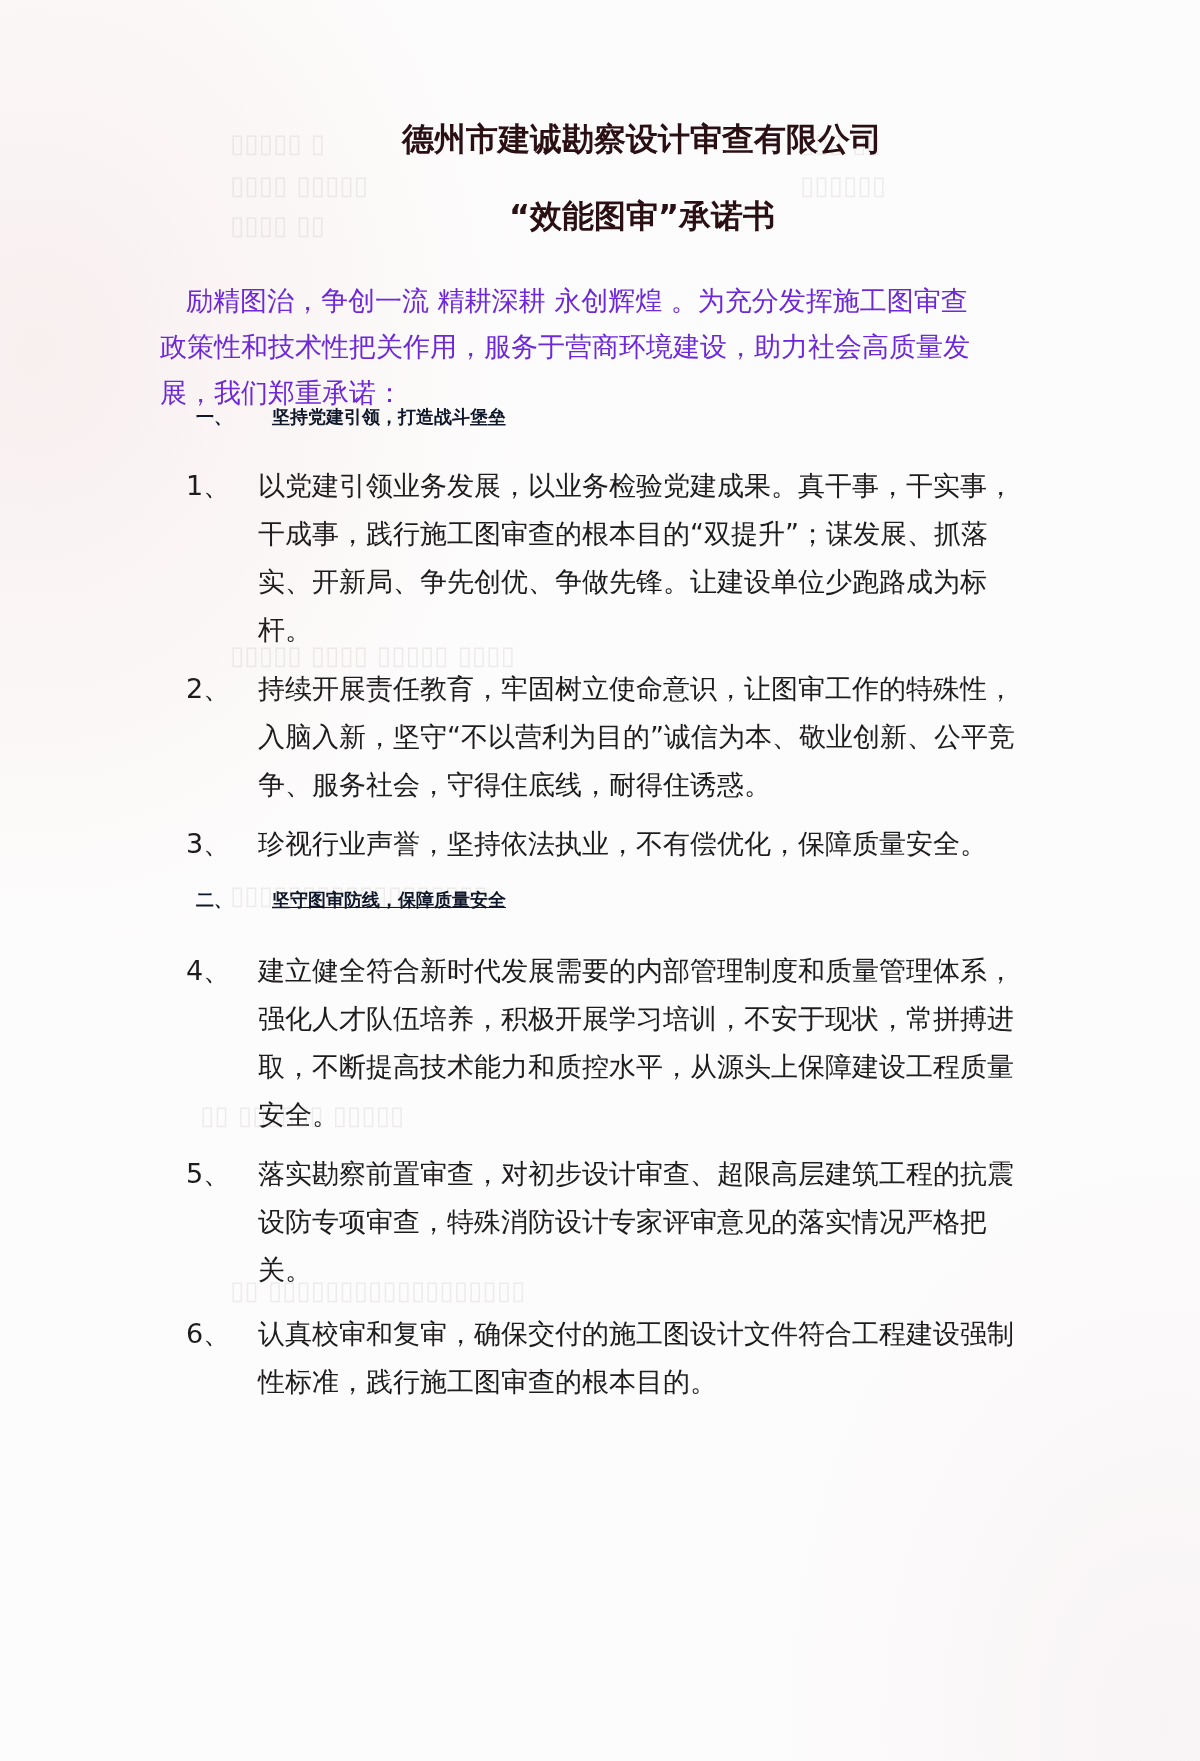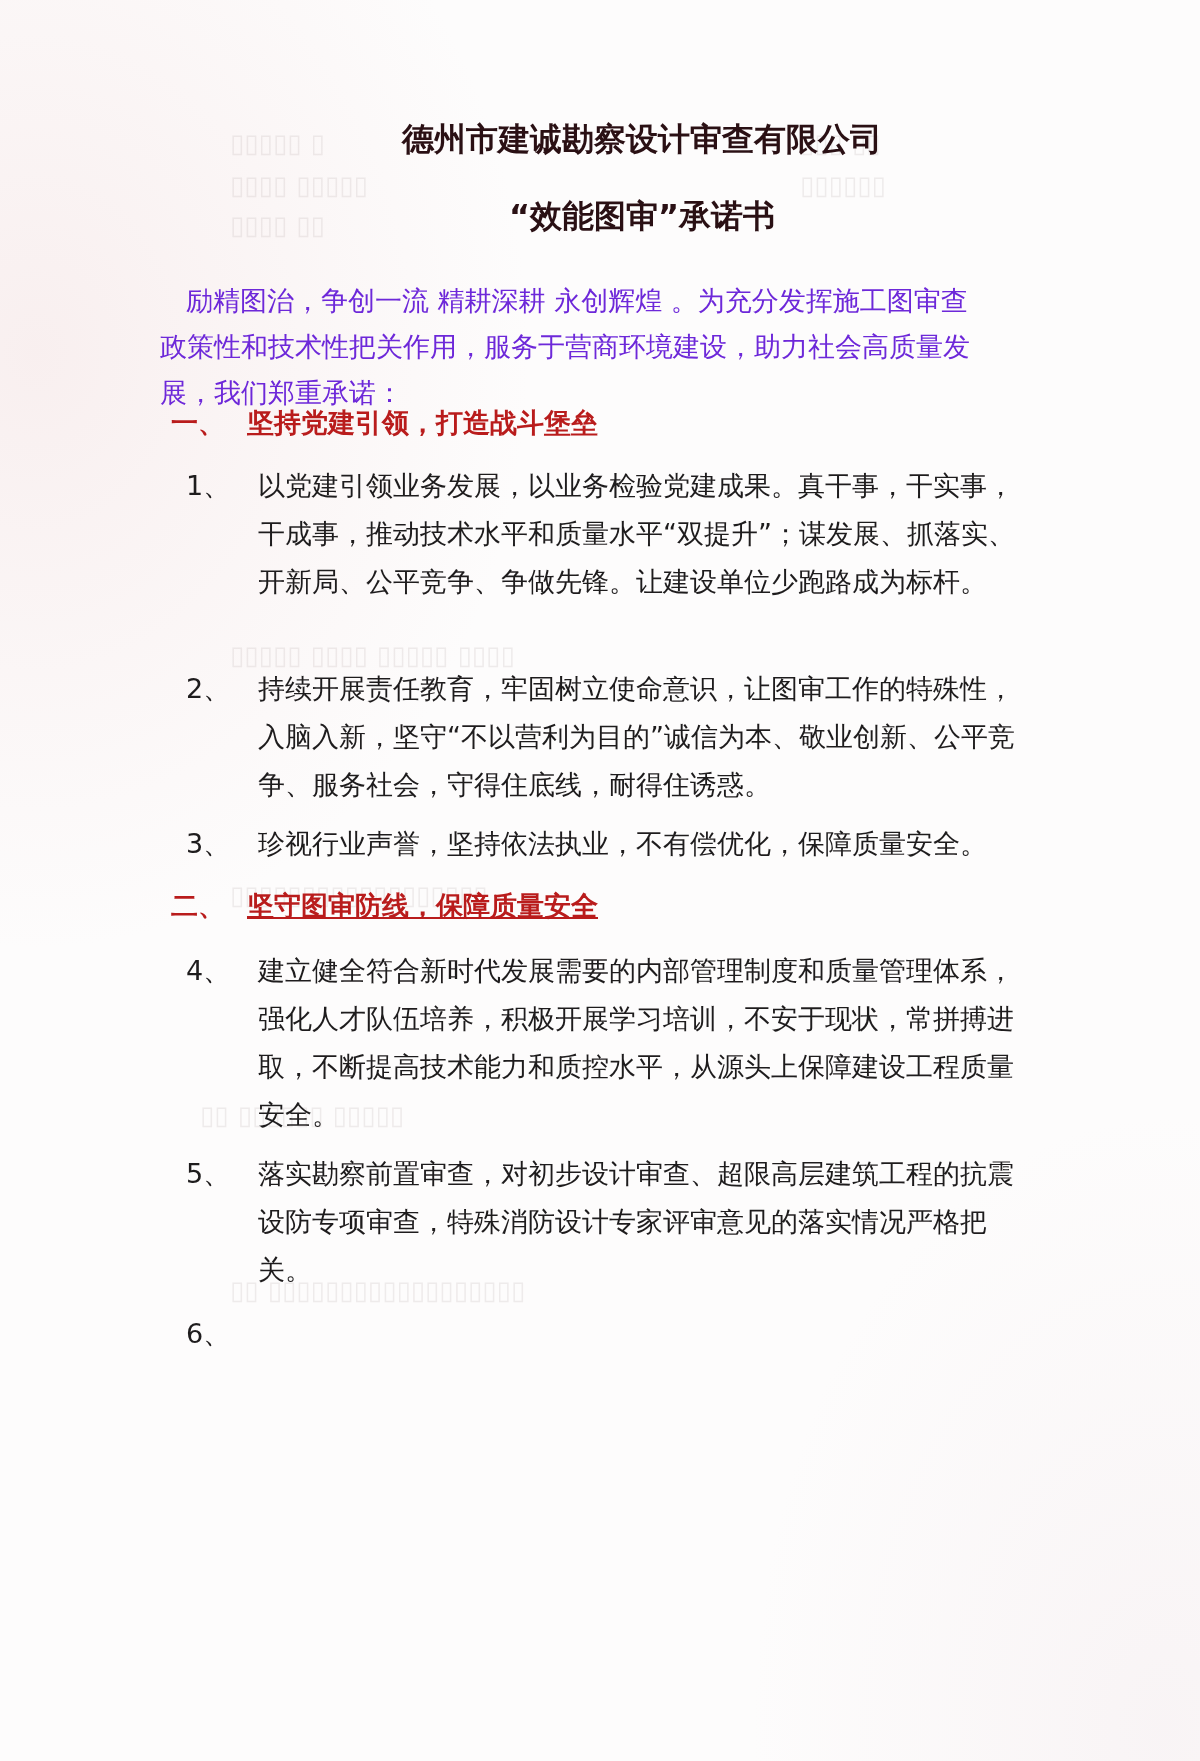--- a/index.html
+++ b/index.html
@@ -49,24 +49,24 @@
       font-size: 27px;
       line-height: 46px;
       text-indent: 26px;
       margin-left: -26px;
       padding-left: 0;
       top: 278px;
       color: #6d28d9;
     }
     .section-heading {
       position: absolute;
-      left: 171px;
-      font-size: 27px;
+      left: 196px;
+      font-size: 18px;
       font-weight: bold;
-      color: #b91c1c;
+      color: #0f172a;
       white-space: nowrap;
     }
     .section-heading .num {
       display: inline-block;
       width: 76px;
     }
     .item {
       position: absolute;
       left: 186px;
       width: 880px;
@@ -113,21 +113,21 @@
 <div class="title title-doc">“效能图审”承诺书</div>
 
 <div class="intro">励精图治，争创一流 精耕深耕 永创辉煌 。为充分发挥施工图审查政策性和技术性把关作用，服务于营商环境建设，助力社会高质量发展，我们郑重承诺：</div>
 
 <div class="section-heading" style="top:405px;">
   <span class="num">一、</span><span>坚持党建引领，打造战斗堡垒</span>
 </div>
 
 <div class="item" style="top:462px;">
   <span class="num">1、</span>
-  <span class="text">以党建引领业务发展，以业务检验党建成果。真干事，干实事，干成事，推动技术水平和质量水平“双提升”；谋发展、抓落实、开新局、公平竞争、争做先锋。让建设单位少跑路成为标杆。</span>
+  <span class="text">以党建引领业务发展，以业务检验党建成果。真干事，干实事，干成事，践行施工图审查的根本目的“双提升”；谋发展、抓落实、开新局、争先创优、争做先锋。让建设单位少跑路成为标杆。</span>
 </div>
 
 <div class="item" style="top:665px;">
   <span class="num">2、</span>
   <span class="text">持续开展责任教育，牢固树立使命意识，让图审工作的特殊性，入脑入新，坚守“不以营利为目的”诚信为本、敬业创新、公平竞争、服务社会，守得住底线，耐得住诱惑。</span>
 </div>
 
 <div class="item" style="top:820px;">
   <span class="num">3、</span>
   <span class="text">珍视行业声誉，坚持依法执业，不有偿优化，保障质量安全。</span>
@@ -142,13 +142,14 @@
   <span class="text">建立健全符合新时代发展需要的内部管理制度和质量管理体系，强化人才队伍培养，积极开展学习培训，不安于现状，常拼搏进取，不断提高技术能力和质控水平，从源头上保障建设工程质量安全。</span>
 </div>
 
 <div class="item" style="top:1150px;">
   <span class="num">5、</span>
   <span class="text">落实勘察前置审查，对初步设计审查、超限高层建筑工程的抗震设防专项审查，特殊消防设计专家评审意见的落实情况严格把关。</span>
 </div>
 
 <div class="item" style="top:1310px;">
   <span class="num">6、</span>
+  <span class="text">认真校审和复审，确保交付的施工图设计文件符合工程建设强制性标准，践行施工图审查的根本目的。</span>
 </div>
 
 </body></html>

